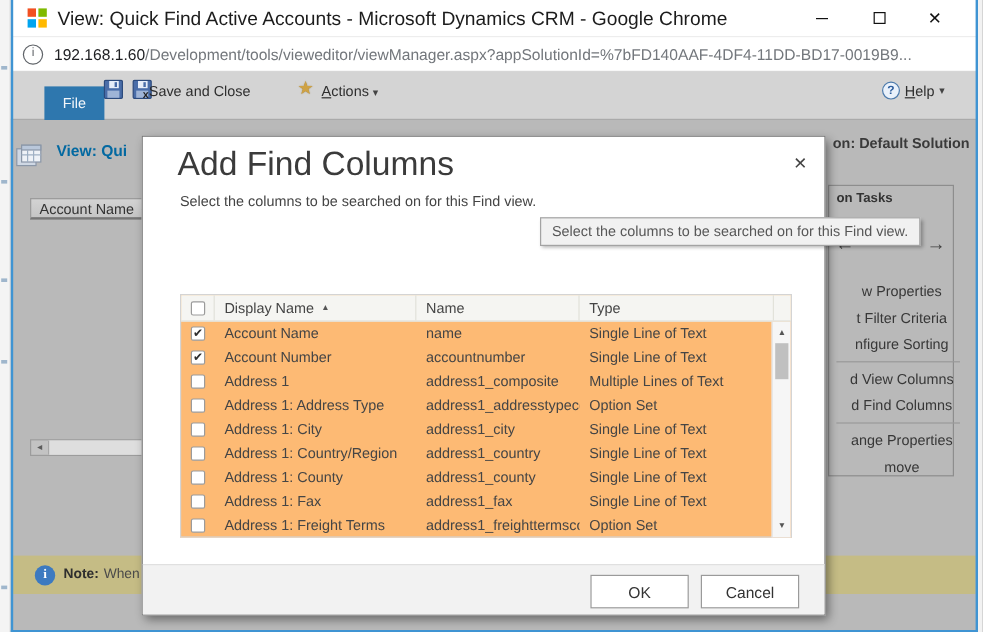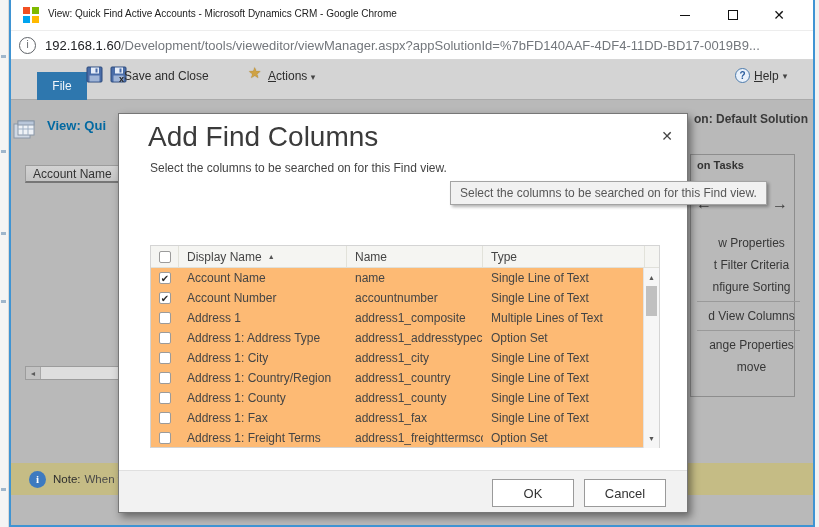--- a/index.html
+++ b/index.html
@@ -10,21 +10,21 @@
   
   .bg-sliver{left:0;top:0;width:9px;height:527px;background:#f4f4f4;border-right:1px solid #d9d9d9;}
   .bg-sliver i{position:absolute;left:1px;width:5px;height:3px;background:#9fb6cc;display:block;}
 
   
   .titlebar{left:9px;top:0;width:806px;height:30px;background:#ffffff;}
   .mslogo{left:23px;top:7px;width:16px;height:16px;}
   .mslogo span{position:absolute;width:7px;height:7px;}
   .ms-r{left:0;top:0;background:#f25022;} .ms-g{left:9px;top:0;background:#7fba00;}
   .ms-b{left:0;top:9px;background:#00a4ef;} .ms-y{left:9px;top:9px;background:#ffb900;}
-  .win-title{left:48px;top:8px;font-size:10px;color:#1c1c1c;white-space:nowrap;}
+  .win-title{left:48px;top:8px;font-size:16px;color:#1c1c1c;white-space:nowrap;}
   .wc-btn{top:0;width:34px;height:30px;display:flex;align-items:center;justify-content:center;color:#111;}
   .wc-min{left:668px;} .wc-max{left:716px;} .wc-close{left:762px;font-size:14px;font-weight:400;}
   .glyph-min{width:10px;height:1px;background:#111;display:block;}
   .glyph-max{width:10px;height:10px;border:1px solid #111;display:block;}
 
   .urlbar{left:9px;top:30px;width:806px;height:30px;background:#ffffff;border-top:1px solid #ededed;border-bottom:1px solid #d6d6d6;display:flex;align-items:center;}
   .info-icon{margin-left:10px;width:17px;height:17px;border:1.5px solid #5f6368;border-radius:50%;color:#5f6368;font-size:10px;line-height:14px;text-align:center;font-style:normal;flex:0 0 auto;}
   .url{margin-left:9px;font-size:13px;white-space:nowrap;overflow:hidden;}
   .url .host{color:#202124;}
   .url .path{color:#73777c;}
@@ -57,21 +57,21 @@
 
   .tasks-panel{left:690px;top:154px;width:105px;height:243px;border:1px solid #8d8d8d;}
   .tasks-title{left:697px;top:159px;font-size:11px;font-weight:bold;color:#333;white-space:nowrap;}
   .task-arrows{left:696px;top:195px;width:92px;display:flex;justify-content:space-between;font-size:16px;color:#3d3d3d;}
   .tasks-list{left:697px;top:232px;width:103px;text-align:center;}
   .task-item{font-size:12px;color:#373737;padding:4px 0 4px 6px;white-space:nowrap;overflow:hidden;}
   .task-sep{height:1px;background:#9a9a9a;margin:3px 0;}
 
   .note-bar{left:11px;top:463px;width:802px;height:32px;background:#c5bc85;display:flex;align-items:center;}
   .note-icon{margin-left:18px;width:17px;height:17px;border-radius:50%;background:#3d7ac0;color:#fff;font-size:11px;font-weight:bold;font-family:"Liberation Serif",serif;text-align:center;line-height:17px;flex:0 0 auto;}
-  .note-label{margin-left:7px;font-size:11.5px;font-weight:normal;color:#2e2e2e;}
+  .note-label{margin-left:7px;font-size:11.5px;font-weight:bold;color:#2e2e2e;}
   .note-text{margin-left:4px;font-size:11.5px;color:#4a4a4a;white-space:nowrap;}
 
   
   .win-border{left:9px;top:0;width:806px;height:527px;border-left:2px solid #3f94d3;border-right:2px solid #3f94d3;border-bottom:2px solid #3f94d3;pointer-events:none;z-index:40;}
 
   
   .dialog{left:118px;top:113px;width:570px;height:400px;background:#fff;border:1px solid #777;box-shadow:3px 4px 8px rgba(0,0,0,.45);z-index:10;}
   .dlg-close{left:657px;top:126px;z-index:12;font-size:14px;color:#444;width:20px;height:20px;text-align:center;line-height:20px;}
   .dlg-title{left:148px;top:121px;font-size:28px;font-weight:300;color:#3b3b3b;z-index:11;white-space:nowrap;}
   .dlg-subtitle{left:150px;top:161px;font-size:12px;color:#444;z-index:11;white-space:nowrap;}
@@ -186,20 +186,21 @@
   <div class="abs task-arrows">
     <span>←</span>
     <span>→</span>
   </div>
   <div class="abs tasks-list">
       <div class="task-item">w Properties</div>
       <div class="task-item">t Filter Criteria</div>
       <div class="task-item">nfigure Sorting</div>
       <div class="task-sep"></div>
       <div class="task-item">d View Columns</div>
+      <div class="task-item">d Find Columns</div>
       <div class="task-sep"></div>
       <div class="task-item">ange Properties</div>
       <div class="task-item">move</div>
     </div>
 
   <div class="abs note-bar">
     <span class="note-icon">i</span>
     <span class="note-label">Note:</span>
     <span class="note-text">When there</span>
   </div>

